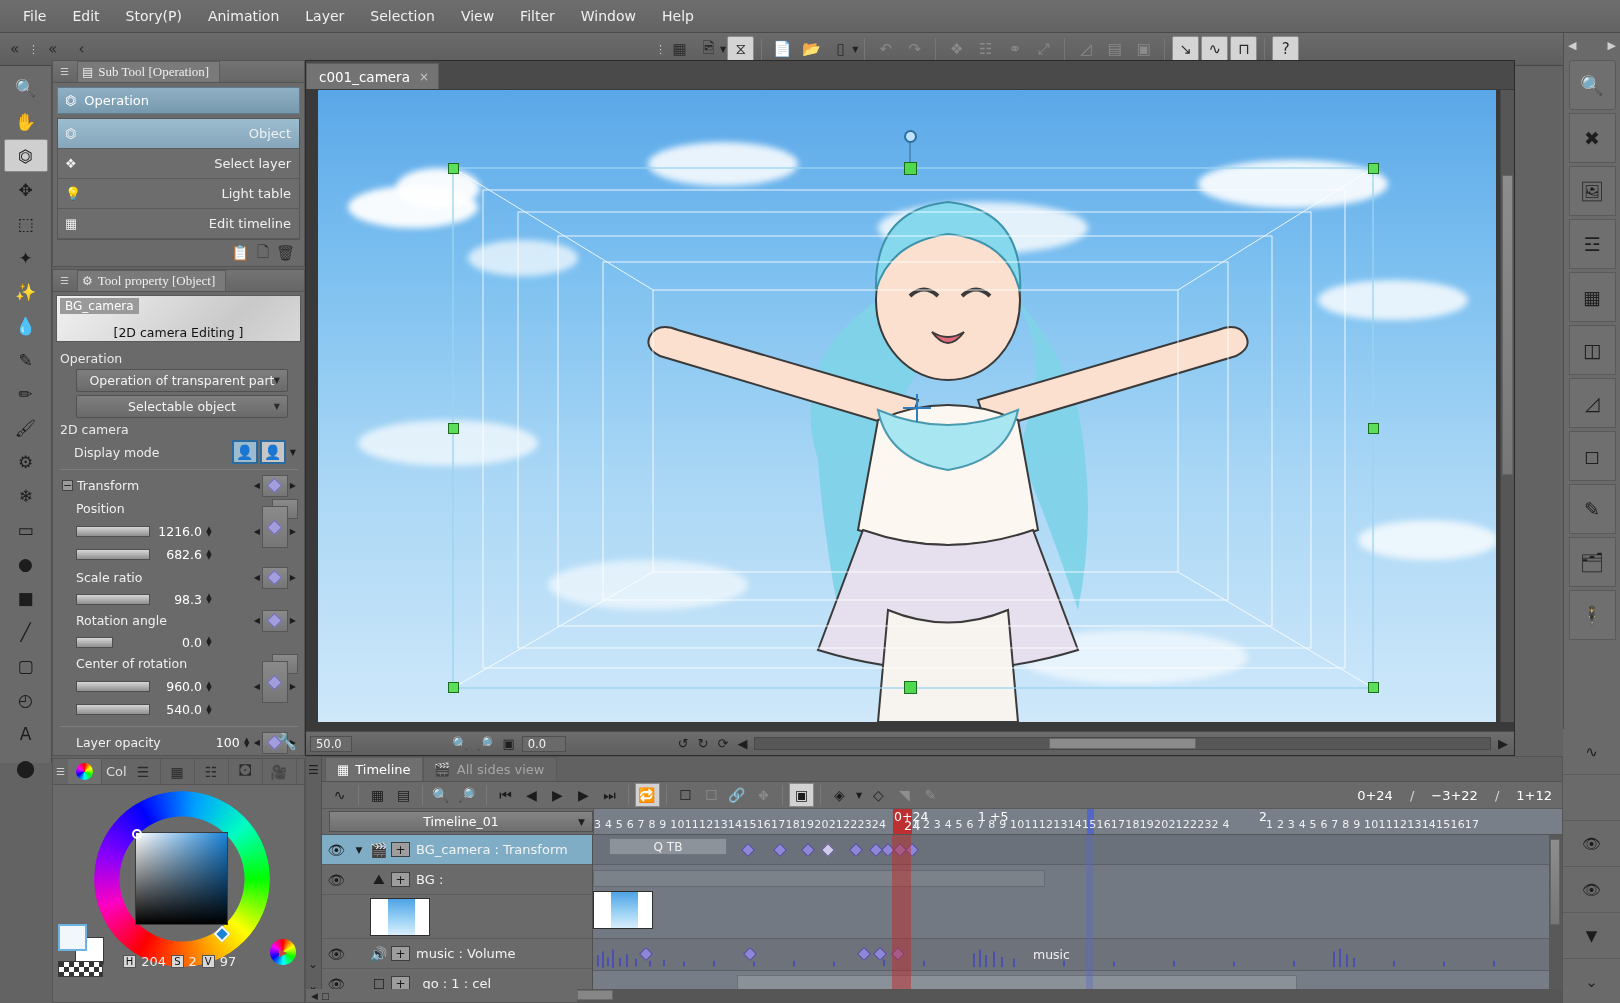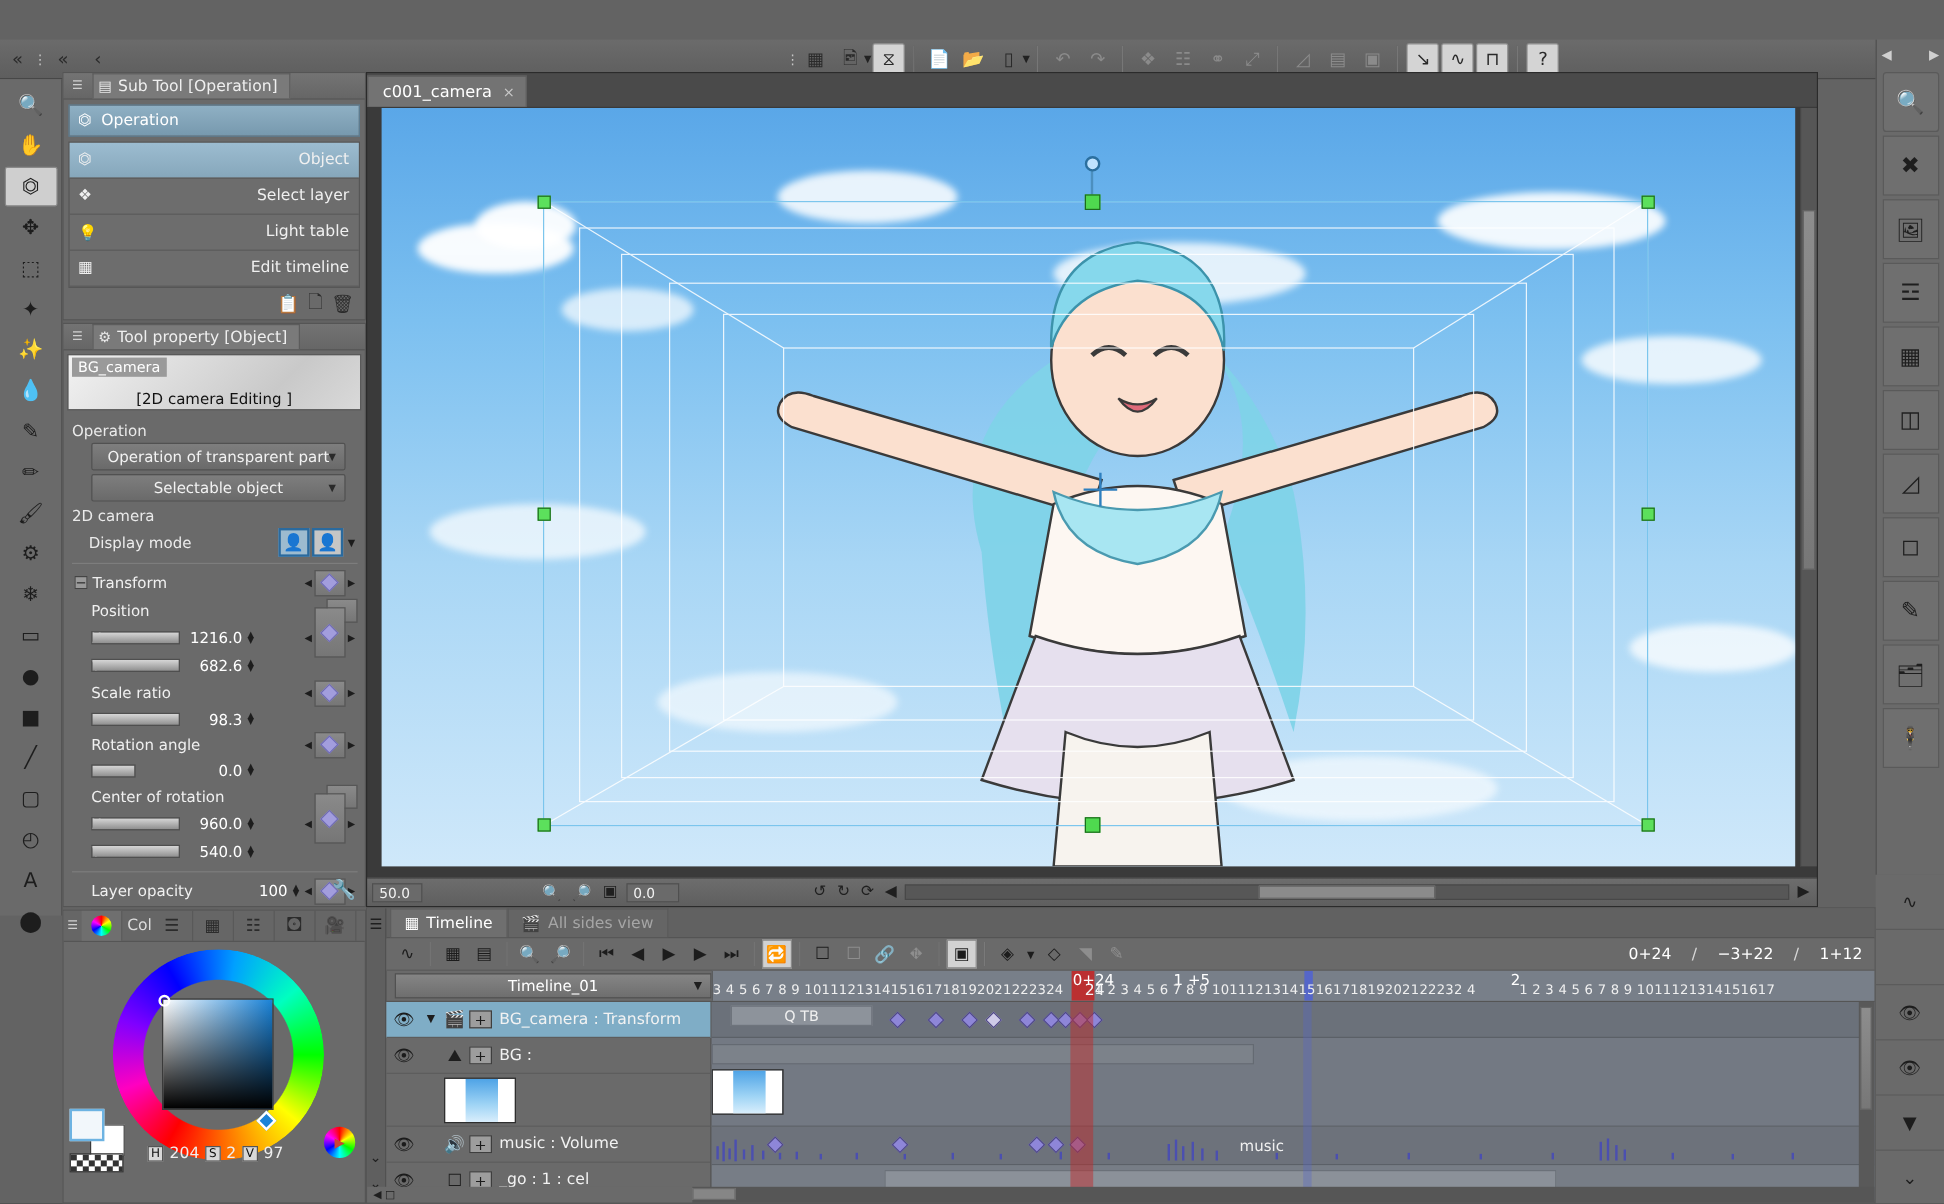--- a/index.html
+++ b/index.html
@@ -63,21 +63,21 @@
   }
   .pnl-title {
     height:22px; background:linear-gradient(#737373,#666);
     display:flex; align-items:center; gap:5px; padding-left:4px;
     border-bottom:1px solid #555;
   }
   .pnl-title .tabblk {
     background:#7a7a7a; padding:2px 10px 2px 4px; border:1px solid #5c5c5c;
     border-bottom:none; display:flex; align-items:center; gap:5px; height:21px;
   }
-  .pnl-title .ttxt { font-size:13px; color:#efefef; }
+  .pnl-title .ttxt { font-size:13px; color:#efefef;font-family:Liberation Serif, serif; }
   .hmenu { color:#cfcfcf; font-size:10px; padding:0 3px; }
 
   .st-head {
     margin:4px; height:27px; background:linear-gradient(#8fb0c4,#7799ae);
     border:1px solid #5d7c90; display:flex; align-items:center; padding-left:7px; gap:8px;
     color:#fff; font-size:13px;
   }
   .st-list { margin:0 4px; border:1px solid #565656; background:#6d6d6d; }
   .st-row {
     height:30px; display:flex; align-items:center; padding:0 8px 0 7px;
@@ -376,20 +376,32 @@
   .far-right-col { position:absolute; right:0; top:729px; width:57px; height:274px;
                    background:#6a6a6a; }
   .frc-row { height:46px; border-bottom:1px solid #5b5b5b; display:flex;
              align-items:center; justify-content:center; color:#1d1d1d; font-size:15px; }
 </style>
 </head>
 <body>
 
 <div class="app">
 
+  <div class="menubar">
+    <div class="mi">File</div>
+    <div class="mi">Edit</div>
+    <div class="mi">Story(P)</div>
+    <div class="mi">Animation</div>
+    <div class="mi">Layer</div>
+    <div class="mi">Selection</div>
+    <div class="mi">View</div>
+    <div class="mi">Filter</div>
+    <div class="mi">Window</div>
+    <div class="mi">Help</div>
+  </div>
 
   <div class="toolbar">
     <div class="tb-btn">«</div>
     <div class="tb-grip">⋮</div>
     <div class="tb-btn">«</div>
     <div class="tb-btn">‹</div>
     <div style="width:560px"></div>
     <div class="tb-grip">⋮</div>
     <div class="tb-btn">▦</div>
     <div class="tb-btn">🖻</div>

